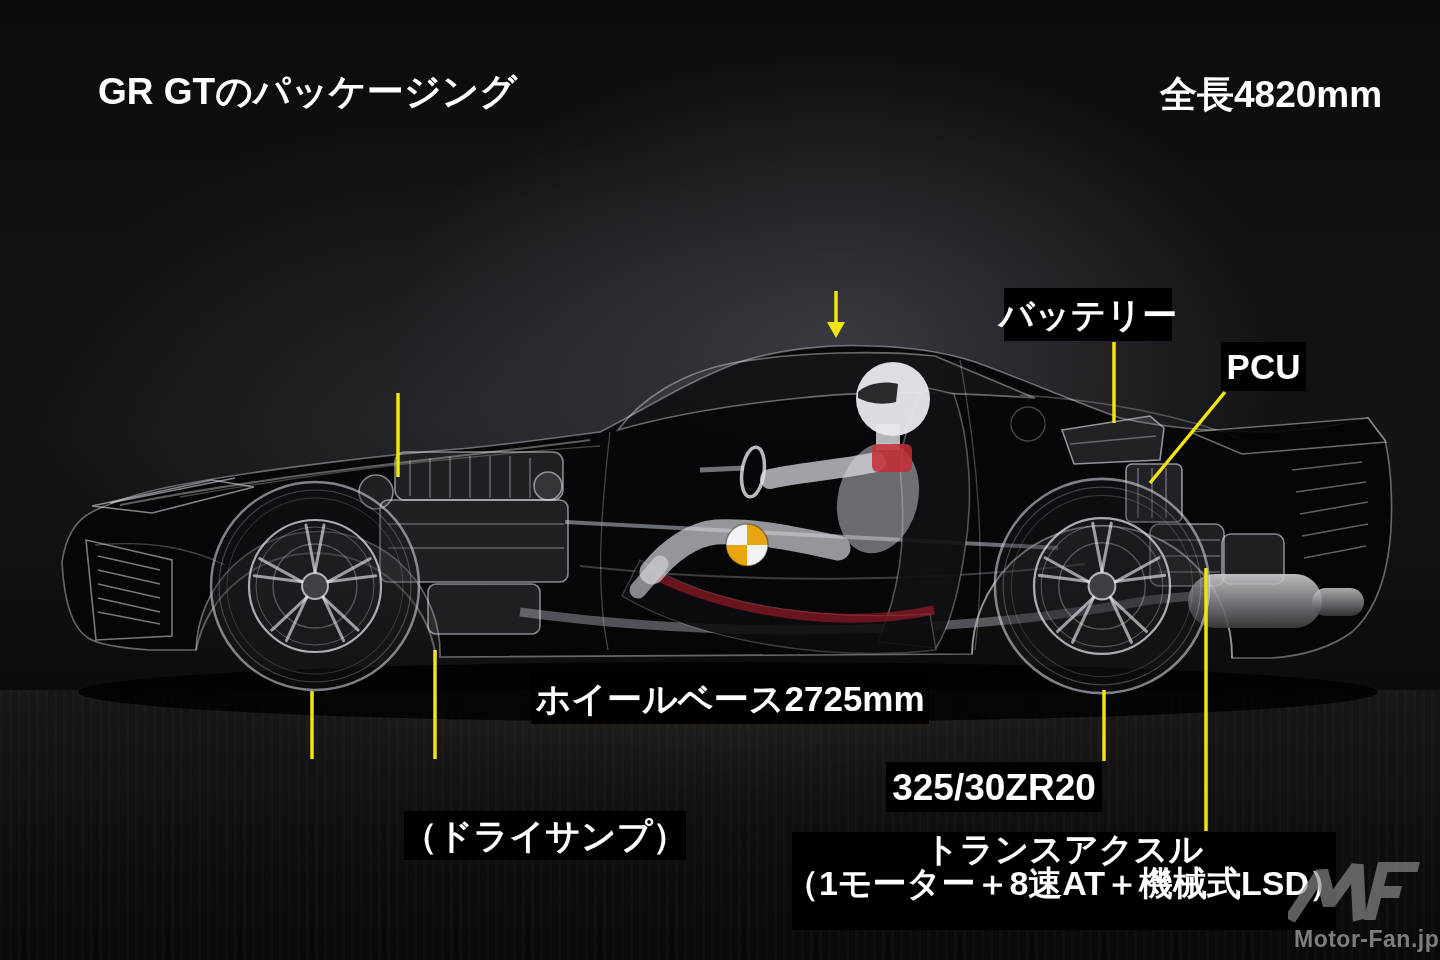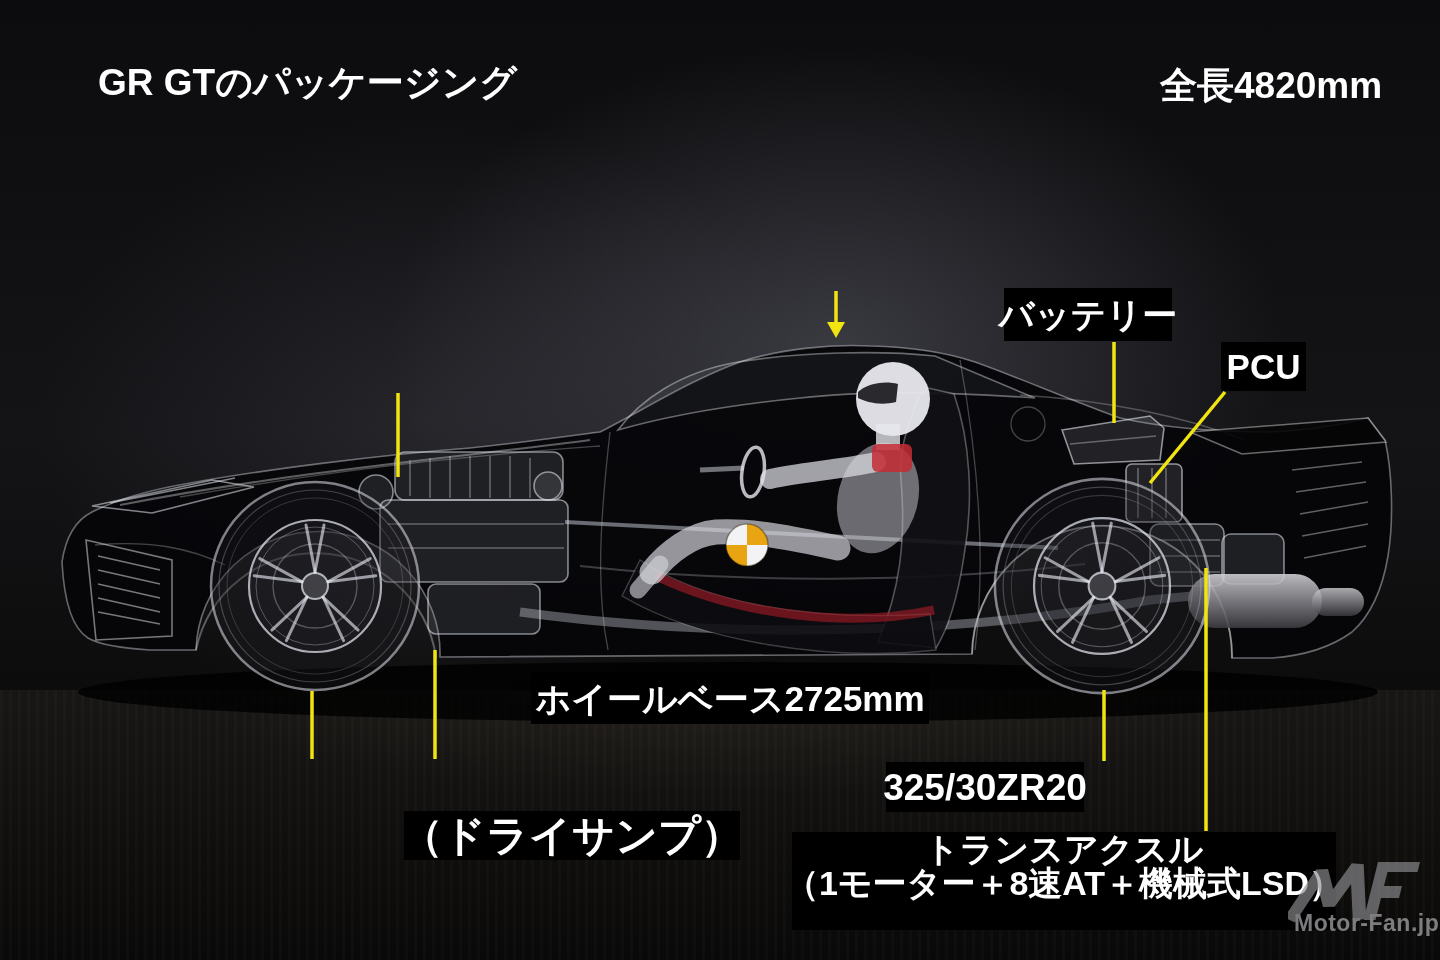--- a/index.html
+++ b/index.html
@@ -12,23 +12,23 @@
   }
   .floor{position:absolute;left:0;top:690px;width:1440px;height:270px;
     background:
       radial-gradient(720px 140px at 50% 0%, rgba(120,110,95,.12), rgba(0,0,0,0) 75%),
       repeating-linear-gradient(90deg, rgba(255,255,255,.02) 0 3px, rgba(0,0,0,0) 3px 9px),
       linear-gradient(180deg,#191715 0%, #100f0d 55%, #0a0909 100%);}
   .art{position:absolute;left:0;top:0;}
   .lbl{position:absolute;color:#fff;font-weight:bold;white-space:nowrap;
        display:flex;align-items:center;justify-content:center;line-height:1;}
   .box{background:#000;}
-  .plain{background:transparent;}
+  .plain{background:transparent;margin-top:9px;}
   .wm{position:absolute;left:1288px;top:862px;width:152px;height:96px;opacity:.82;}
-  .wm-text{position:absolute;left:6px;top:48px;font-size:23px;font-weight:bold;
+  .wm-text{position:absolute;left:6px;top:64px;font-size:23px;font-weight:bold;
       color:#97979a;letter-spacing:.5px;font-family:"Liberation Sans","DejaVu Sans",sans-serif;}
 </style>
 </head>
 <body>
 
 <div class="canvas">
   <div class="floor"></div>
 
   <svg class="art" width="1440" height="960" viewBox="0 0 1440 960">
     <defs>
@@ -215,22 +215,22 @@
     </g>
     <polygon points="827,322 845,322 836,338" fill="#f2e411"></polygon>
   </svg>
 
   <div class="lbl plain" style="left:98px;top:62px;height:40px;font-size:37px">GR GTのパッケージング</div>
   <div class="lbl plain" style="left:1160px;top:66px;height:38px;font-size:37px">全長4820mm</div>
 
   <div class="lbl box" style="left:1004px;top:288px;width:168px;height:53px;font-size:35px">バッテリー</div>
   <div class="lbl box" style="left:1221px;top:342px;width:85px;height:49px;font-size:35px">PCU</div>
   <div class="lbl box" style="left:531px;top:672px;width:398px;height:52px;font-size:35px">ホイールベース2725mm</div>
-  <div class="lbl box" style="left:404px;top:811px;width:336px;height:49px;font-size:42px">（ドライサンプ）</div>
-  <div class="lbl box" style="left:886px;top:762px;width:198px;height:50px;font-size:37px">325/30ZR20</div>
+  <div class="lbl box" style="left:404px;top:811px;width:282px;height:49px;font-size:35px">（ドライサンプ）</div>
+  <div class="lbl box" style="left:886px;top:762px;width:216px;height:50px;font-size:37px">325/30ZR20</div>
   <div class="lbl box" style="left:792px;top:832px;width:544px;height:98px;font-size:34px;flex-direction:column;justify-content:flex-start">
     <div>トランスアクスル</div>
     <div>（1モーター＋8速AT＋機械式LSD）</div>
   </div>
 
   <div class="wm">
     <svg width="150" height="62" viewBox="0 0 150 62">
       <g transform="skewX(-14) translate(14,0)" opacity=".8">
         <polyline points="2,58 22,10 38,42 56,4 72,58" fill="none" stroke="#8f8f93" stroke-width="13" stroke-linejoin="bevel"></polyline>
         <path d="M 82,58 L 82,4 L 118,4 M 82,30 L 106,30" fill="none" stroke="#8f8f93" stroke-width="12"></path>

